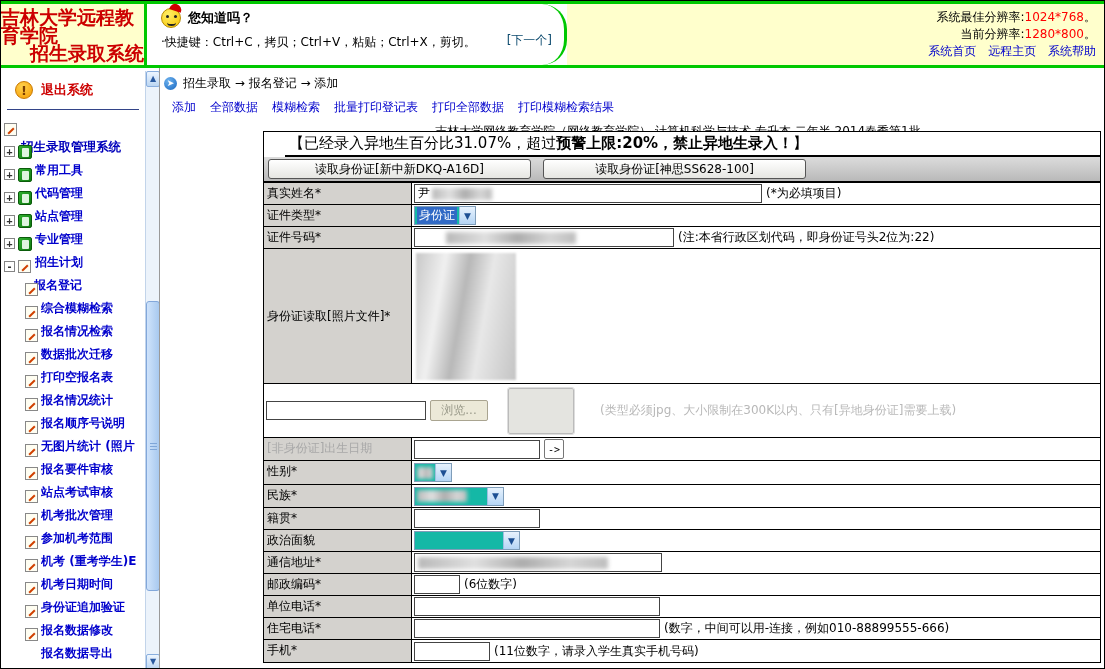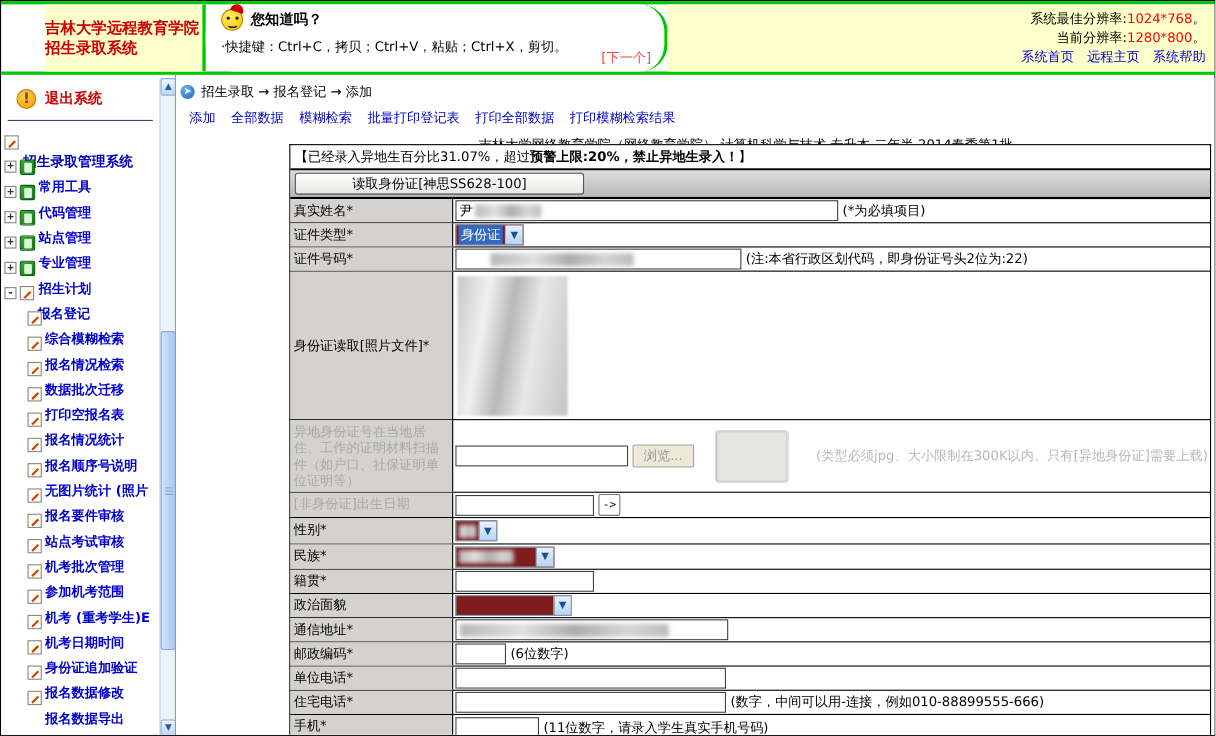--- a/index.html
+++ b/index.html
@@ -4,30 +4,30 @@
 <style>
   * { margin:0; padding:0; box-sizing:border-box; }
   html,body { width:1105px; height:669px; overflow:hidden; }
   body { font-family:"DejaVu Sans","Liberation Sans",sans-serif; font-size:12px; color:#000; background:#fff; }
   #stage { position:relative; width:1105px; height:669px; border:1px solid #000; overflow:hidden; background:#fff; }
 
   
   #header { position:absolute; left:0; top:0; width:1105px; height:67px; display:flex;
             border-top:3px solid #00c800; border-bottom:3px solid #00c800; }
   .hdr-left { width:146px; background:#ffffcc; border-right:3px solid #00c800; display:flex; flex-direction:column;
-              align-items:flex-start; justify-content:center; color:#cc0000; font-weight:bold; font-size:14px; line-height:18px;margin-left:40px; }
+              align-items:flex-end; justify-content:center; color:#cc0000; font-weight:bold; font-size:19px; line-height:18px; }
   .hdr-mid { width:420px; background:#fff; border-right:3px solid #00c800; padding:4px 10px 2px 14px; position:relative;border-radius:25px; }
   .tip-titlebar { display:flex; align-items:center; gap:7px; }
   .smiley { position:relative; width:20px; height:20px; background:radial-gradient(circle at 35% 30%,#ffee66,#f7c400); border:1px solid #b88a00; border-radius:50%; }
   .smiley:before { content:""; position:absolute; left:4px; top:6px; width:3px; height:3px; background:#222; border-radius:50%; box-shadow:8px 0 0 #222; }
   .smiley:after { content:""; position:absolute; left:5px; top:10px; width:9px; height:5px; border-bottom:2px solid #222; border-radius:50%; }
   .santa-hat { position:absolute; left:8px; top:-5px; width:12px; height:7px; background:#d00000; border-radius:6px 6px 0 0; transform:rotate(18deg); }
   .tip-title { font-weight:bold; font-size:13px; }
   .tip-body { margin-top:6px; font-size:12px; }
-  .tip-next { position:absolute; right:12px; bottom:4px; color:#ef4444; cursor:pointer; }
+  .tip-next { position:absolute; right:12px; bottom:16px; color:#0c4a6e; cursor:pointer; }
   .hdr-right { flex:1; background:#ffffcc; text-align:right; padding:5px 10px 0 0; line-height:17px; }
   .res-red { color:#ff0000; }
   .hdr-links { color:#0000cc; }
   .hdr-links span { cursor:pointer; margin-left:8px; }
 
   
   #sidebar { position:absolute; left:0; top:70px; width:144px; height:599px; background:#fff; overflow:hidden; }
   .exit-row { display:flex; align-items:center; gap:8px; padding:10px 0 8px 14px; }
   .warn-icon { width:18px; height:18px; border-radius:50%; background:radial-gradient(circle at 40% 30%,#ffd24d,#f59a00); border:1px solid #c87800; color:#7a3c00; font-weight:bold; font-size:13px; text-align:center; line-height:17px; }
   .exit-label { color:#cc0000; font-weight:bold; font-size:13px; cursor:pointer; }
@@ -54,34 +54,34 @@
   .crumb-row { display:flex; align-items:center; gap:6px; padding:4px 0 2px 4px; }
   .crumb-icon { width:13px; height:13px; border-radius:50%; background:radial-gradient(circle at 35% 30%,#6db2ee,#1766c0); color:#fff; font-size:9px; line-height:13px; text-align:center; flex:none; }
   .crumb-text { color:#000; cursor:pointer; }
   .toolbar { display:flex; gap:14px; padding:5px 0 4px 12px; color:#0000cc; }
   .toolbar span { cursor:pointer; }
   .ctx-title { text-align:center; padding:3px 0 2px 90px; color:#000; }
 
   
   #form-table { position:absolute; left:103px; top:60px; width:838px; border:1px solid #000; border-bottom:none; background:#fff; }
   .frow { display:flex; border-bottom:1px solid #000; align-items:stretch; }
-  .fwarn { padding:2px 4px; font-size:12px; border-bottom:2px solid #000; }
+  .fwarn { padding:2px 4px; font-size:15px; border-bottom:2px solid #000;margin-left:21px; }
   .fwarn b { font-weight:bold; }
   .fbtns { background:linear-gradient(#dcdcdc,#b9b9b9); border-bottom:2px solid #000; padding:2px 4px; display:flex; gap:12px; align-items:center; }
   .reader-btn { width:263px; height:20px; background:linear-gradient(#ffffff,#e6e6e2); border:1px solid #555; border-radius:3px; font-size:12px; cursor:pointer; font-family:inherit; }
   .flabel { width:148px; flex:none; background:#d4d2ce; border-right:1px solid #000; padding:3px 2px 2px 3px; line-height:15px; }
   .flabel.dis { color:#a8a8a8; }
   .ffield { flex:1; display:flex; align-items:center; gap:4px; padding:1px 2px; min-width:0; }
   .ffield.top { align-items:flex-start; padding-top:2px; }
   .note { color:#000; white-space:nowrap; }
   .note.gray { color:#b8b8b8; }
   .tbox { height:19px; border:1px solid #444; background:#fff; display:flex; align-items:center; padding:0 3px; gap:2px; }
   .blurval { height:12px; border-radius:1px; background:linear-gradient(90deg,#b9b9b9,#e0e0e0 30%,#adadad 55%,#d6d6d6 80%,#bdbdbd); filter:blur(2px); }
   .photo { width:100px; height:127px; margin:2px 0 2px 2px; background:linear-gradient(100deg,#c8c8c8,#f0f0f0 25%,#b8b8b8 45%,#e8e8e8 65%,#c4c4c4); filter:blur(1px); }
-  .combo { display:inline-flex; height:19px; border:1px solid #7f9db9; background:#7f1d1d; align-items:stretch; }
+  .combo { display:inline-flex; height:19px; border:1px solid #7f9db9; background:#14b8a6; align-items:stretch; }
   .combo .cval { padding:1px 2px; min-width:18px; display:flex; align-items:center; }
   .combo .cbtn { width:16px; background:linear-gradient(#e7f2fd,#b5d5f5); border-left:1px solid #9dbfe2; color:#1c4f93; font-size:9px; display:flex; align-items:center; justify-content:center; cursor:pointer; }
   .sel-hi { background:#316ac5; color:#fff; padding:0 2px; }
   .browse-btn { height:21px; width:58px; background:#ece9d8; border:1px solid #aaa globalThis; border:1px solid #a9a490; color:#9a9a8a; border-radius:2px; font-size:12px; font-family:inherit; }
   .imgbox { width:66px; height:46px; border:1px solid #bbb; outline:1px solid #ddd; background:#e4e4e0; margin-left:16px; border-radius:2px; }
   .arrow-btn { width:20px; height:20px; border:1px solid #777; background:#fff; font-size:10px; line-height:17px; text-align:center; border-radius:2px; cursor:pointer; font-family:"DejaVu Sans Mono",monospace; }
 </style>
 </head>
 <body>
 
@@ -250,20 +250,21 @@
     </div>
     <div class="ctx-title">吉林大学网络教育学院（网络教育学院） 计算机科学与技术 专升本 二年半 2014春季第1批</div>
 
     <div id="form-table">
 
       <div class="fwarn">
         <span>【已经录入异地生百分比31.07%，超过</span><b>预警上限:20%，禁止异地生录入！</b><span>】</span>
       </div>
 
       <div class="fbtns">
+        <button class="reader-btn">读取身份证[新中新DKQ-A16D]</button>
         <button class="reader-btn">读取身份证[神思SS628-100]</button>
       </div>
 
       <div class="frow" style="min-height:22px;">
         <div class="flabel">真实姓名*</div>
         <div class="ffield">
           <span class="tbox" style="width:348px;">
               <span>尹</span>
               <span class="blurval" style="width:60px;"></span>
             </span>
@@ -296,21 +297,20 @@
       <div class="frow" style="min-height:131px;">
         <div class="flabel" style="display:flex; align-items:center;">
             <span>身份证读取[照片文件]*</span>
           </div>
         <div class="ffield top">
           <div class="photo"></div>
         </div>
       </div>
 
       <div class="frow" style="min-height:54px;">
-        <div class="flabel dis">异地身份证号在当地居住、工作的证明材料扫描件（如户口、社保证明单位证明等）</div>
         <div class="ffield">
           <span class="tbox" style="width:160px;"></span>
           <button class="browse-btn">浏览...</button>
           <span class="imgbox"></span>
           <span class="note gray" style="margin-left:22px;">(类型必须jpg、大小限制在300K以内、只有[异地身份证]需要上载)</span>
         </div>
       </div>
 
       <div class="frow" style="min-height:23px;">
         <div class="flabel dis">[非身份证]出生日期</div>

